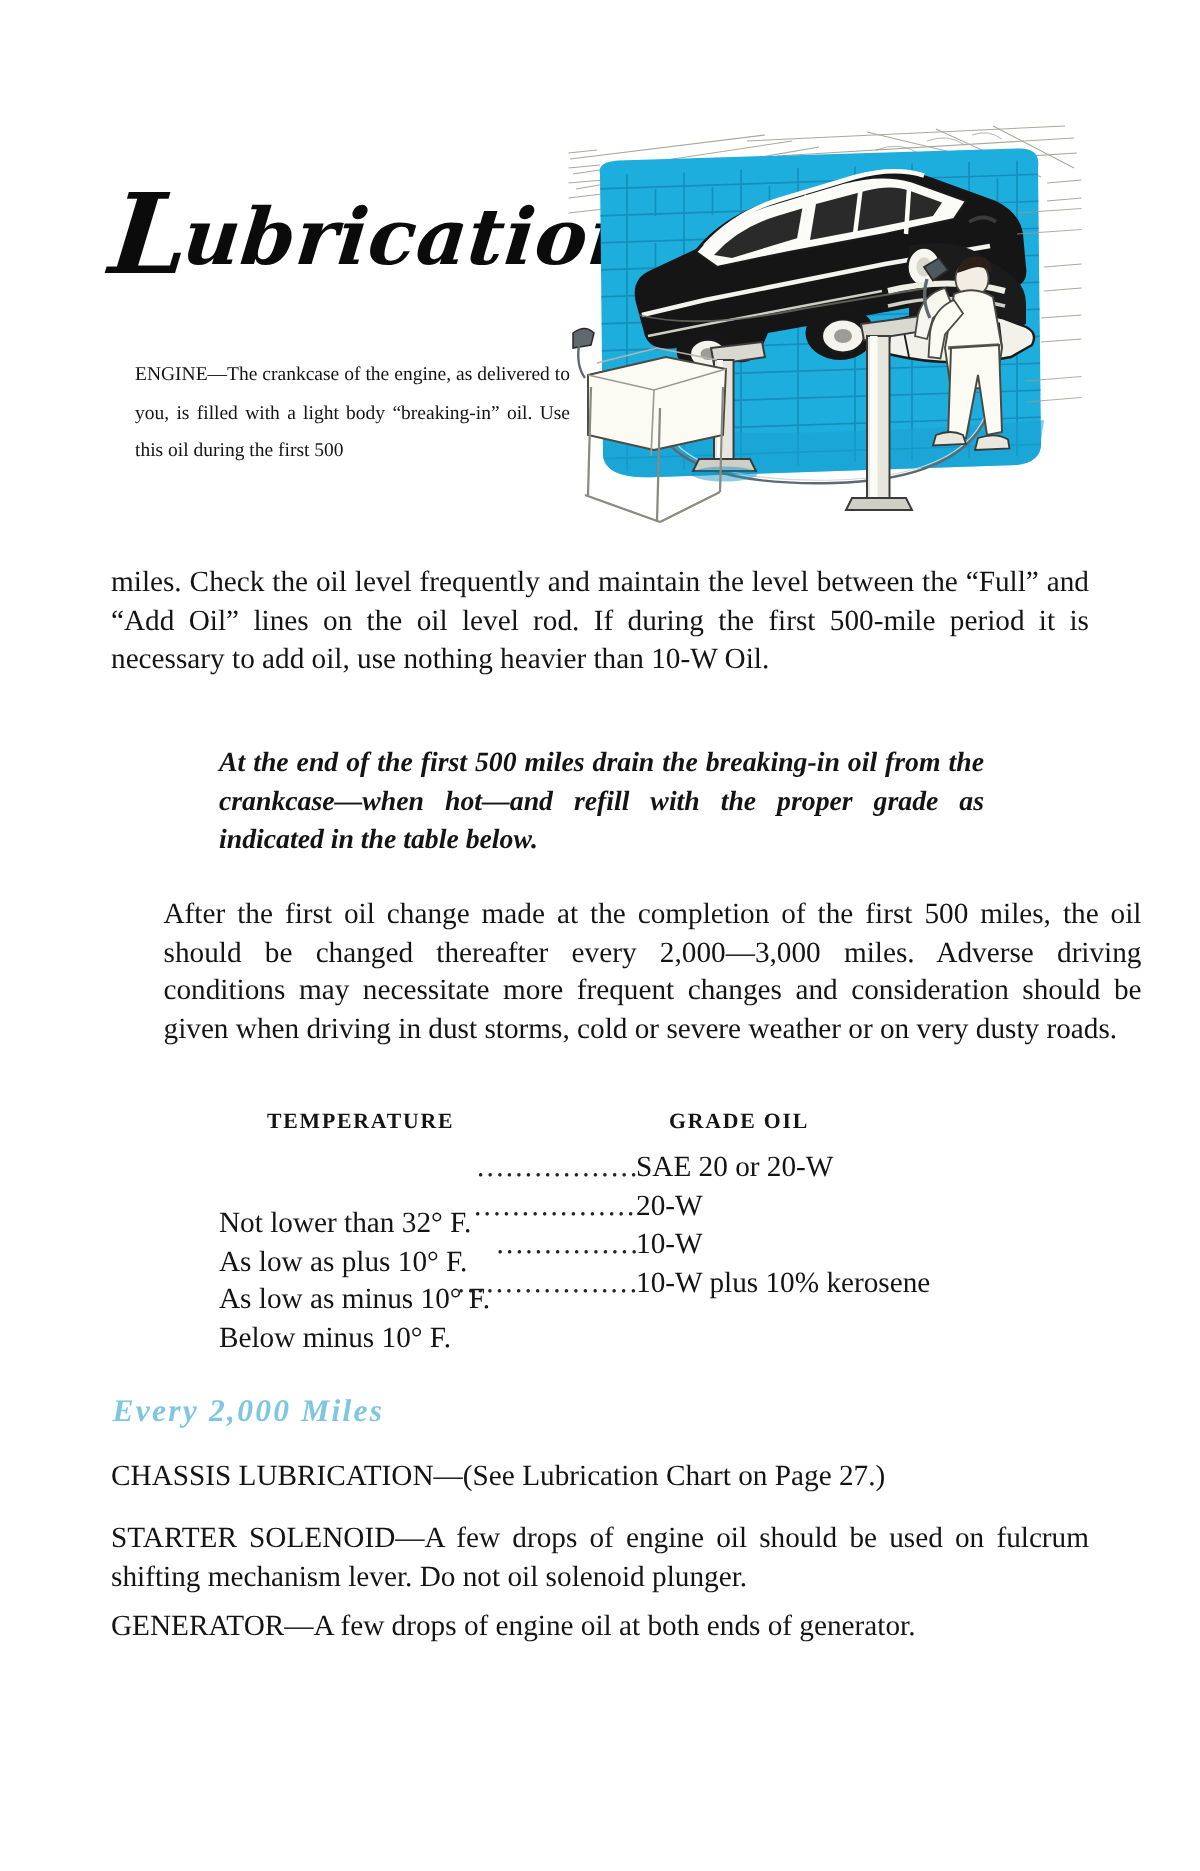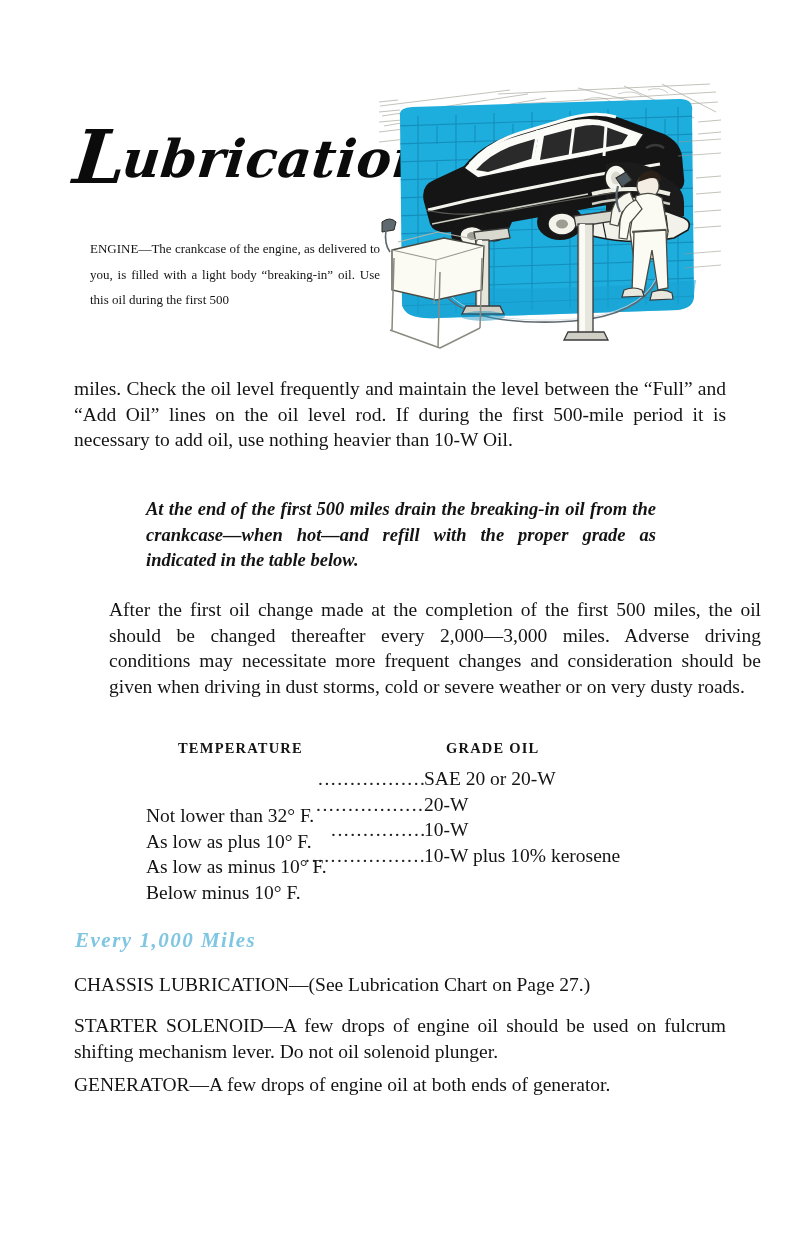--- a/index.html
+++ b/index.html
@@ -408,20 +408,20 @@
       <span class="leader" style="left: 185px; width: 93px;">.......................</span>
       <span class="cell-grade">10-W</span>
     </div>
     <div class="tbl-row">
       <span class="cell-temp">Below minus 10° F.</span>
       <span class="leader" style="left: 159px; width: 119px;">............................</span>
       <span class="cell-grade">10-W plus 10% kerosene</span>
     </div>
   </div>
 
-  <div class="blue-heading">Every  1,000  Miles</div>
+  <div class="blue-heading">Every  2,000  Miles</div>
 
   <div class="wide-text s-chassis">CHASSIS LUBRICATION—(See Lubrication Chart on Page 27.)</div>
   <div class="wide-text s-generator">GENERATOR—A few drops of engine oil at both ends of generator.</div>
   <div class="wide-text s-starter">STARTER SOLENOID—A few drops of engine oil should be used on fulcrum shifting mechanism lever. Do not oil solenoid plunger.</div>
 
 
 </div>
 
 </body></html>

